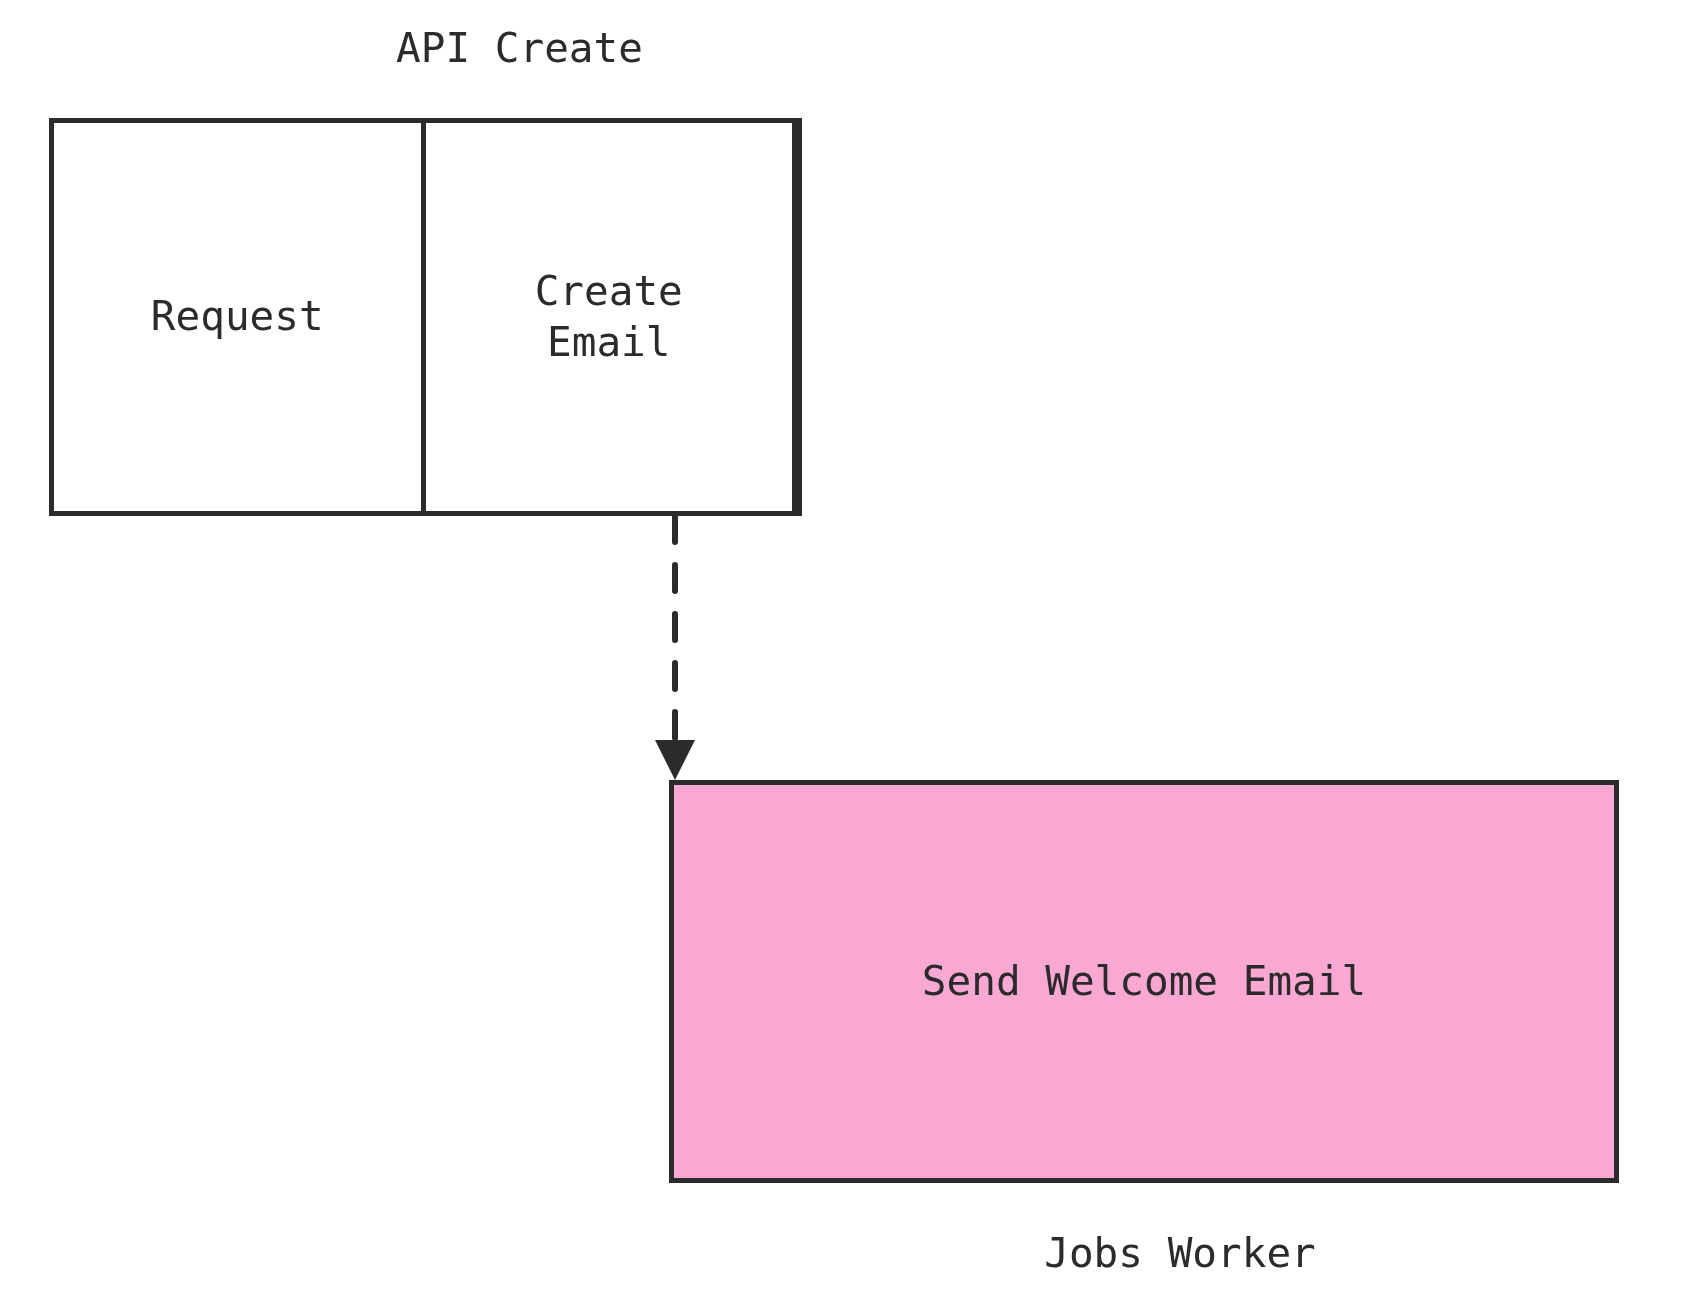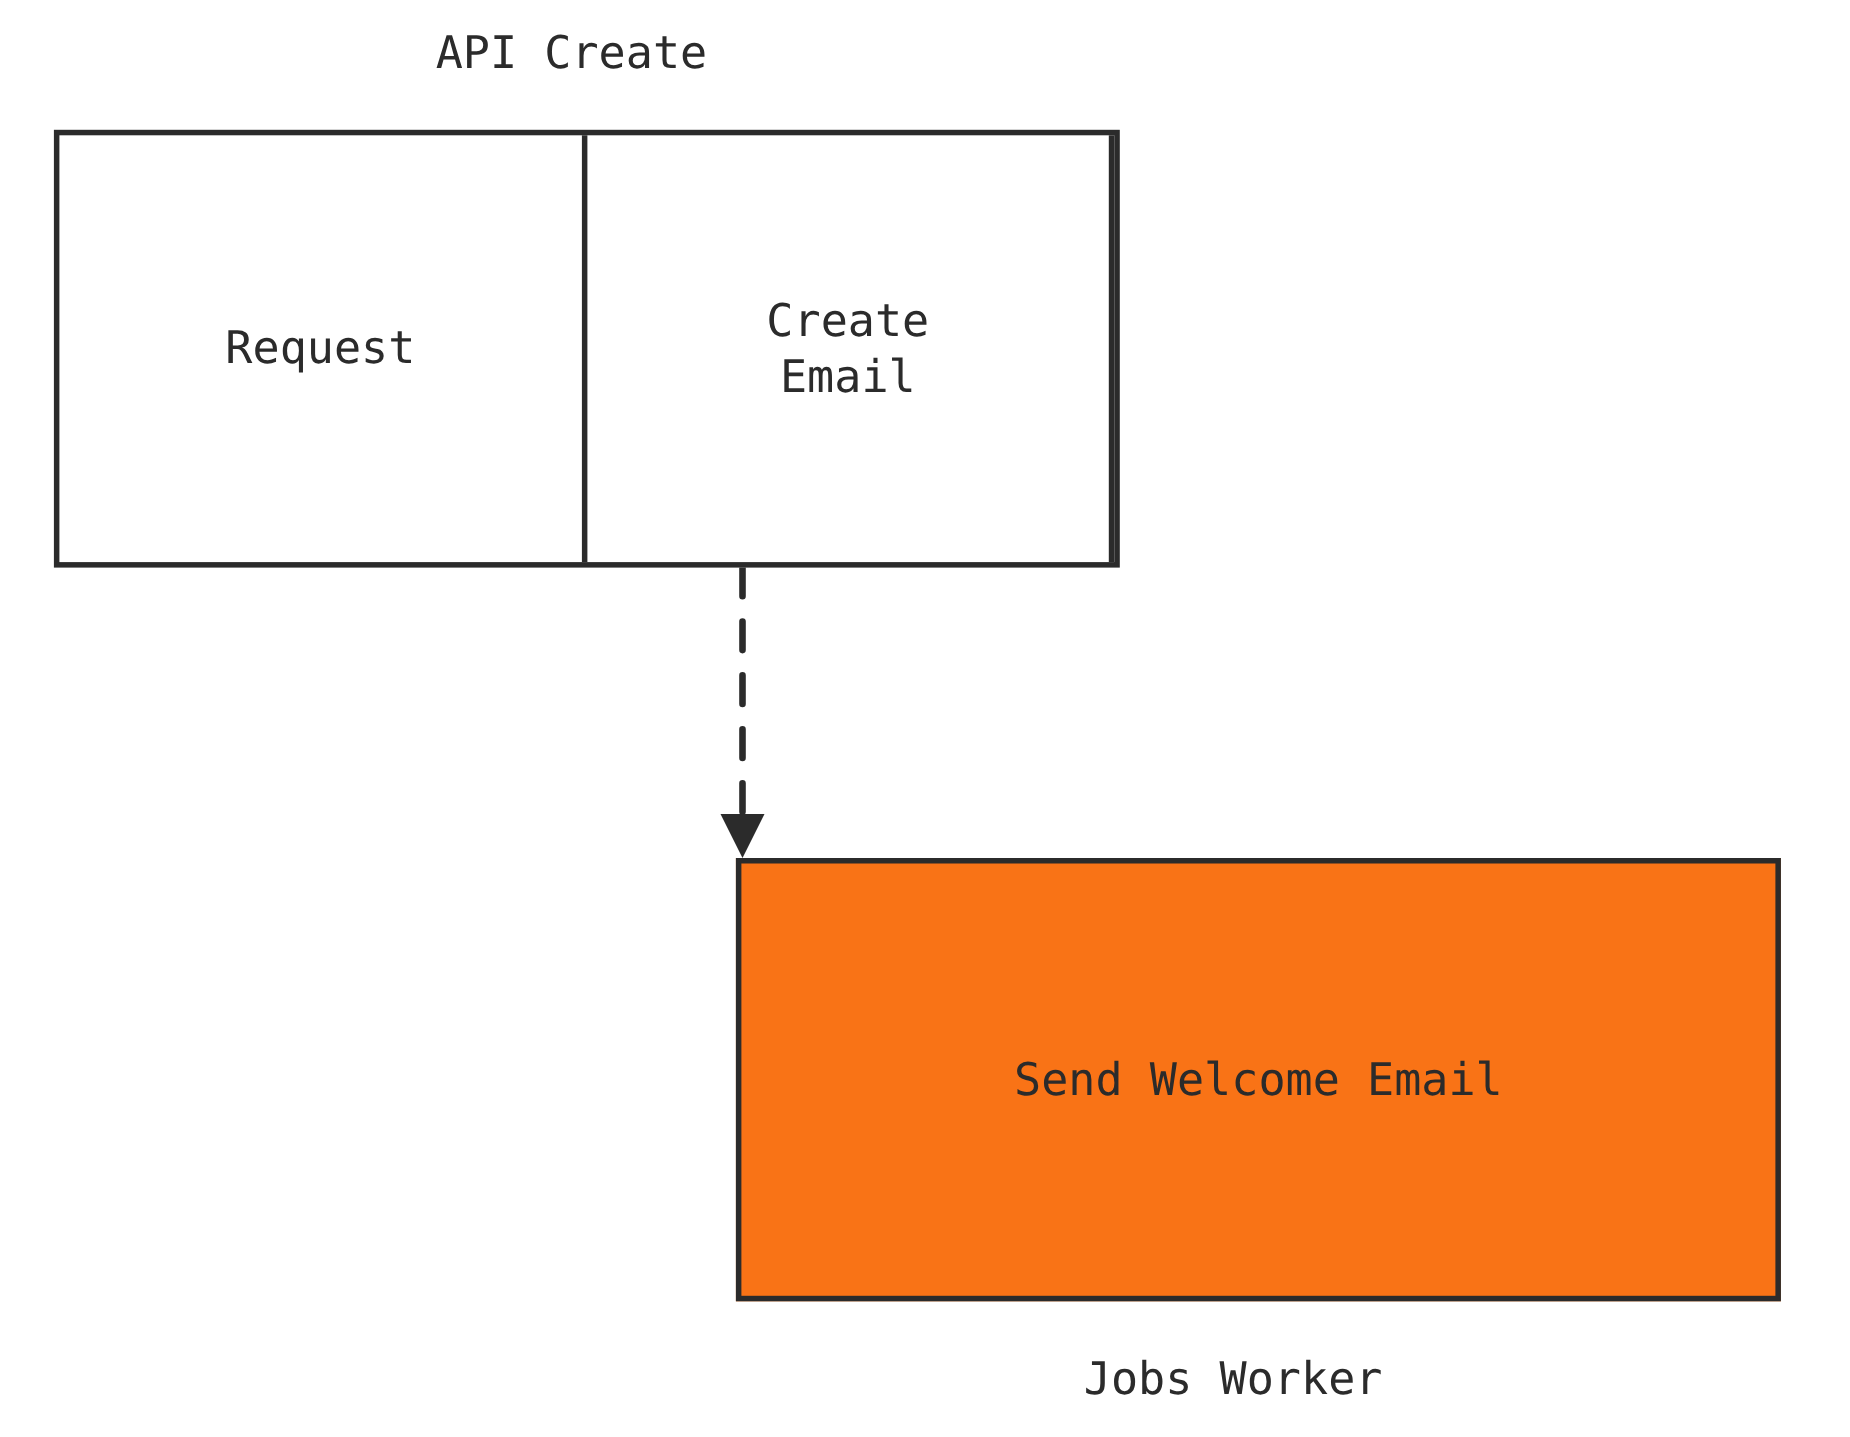--- a/index.html
+++ b/index.html
@@ -23,29 +23,29 @@
     height: 56px;
     line-height: 56px;
     white-space: nowrap;
   }
   .api-title {
     left: 49px;
     top: 20px;
     width: 941px;
   }
   .worker-title {
-    left: 646px;
+    left: 705px;
     top: 1225px;
     width: 950px;
   }
   .group-box {
     position: absolute;
     left: 49px;
     top: 118px;
-    width: 969px;
+    width: 753px;
     height: 398px;
     border: 5px solid #2b2b2b;
     box-sizing: border-box;
     display: flex;
     flex-direction: row;
     background: #ffffff;
   }
   .cell {
     flex: 1 1 0;
     display: flex;
@@ -68,21 +68,21 @@
     left: 669px;
     top: 780px;
     width: 950px;
     height: 403px;
     border: 5px solid #2b2b2b;
     box-sizing: border-box;
     display: flex;
     align-items: center;
     justify-content: center;
     text-align: center;
-    background: #f97316;
+    background: #f9a8d4;
   }
   .connector {
     position: absolute;
     left: 650px;
     top: 516px;
     width: 50px;
     height: 266px;
   }
 </style>
 </head>

